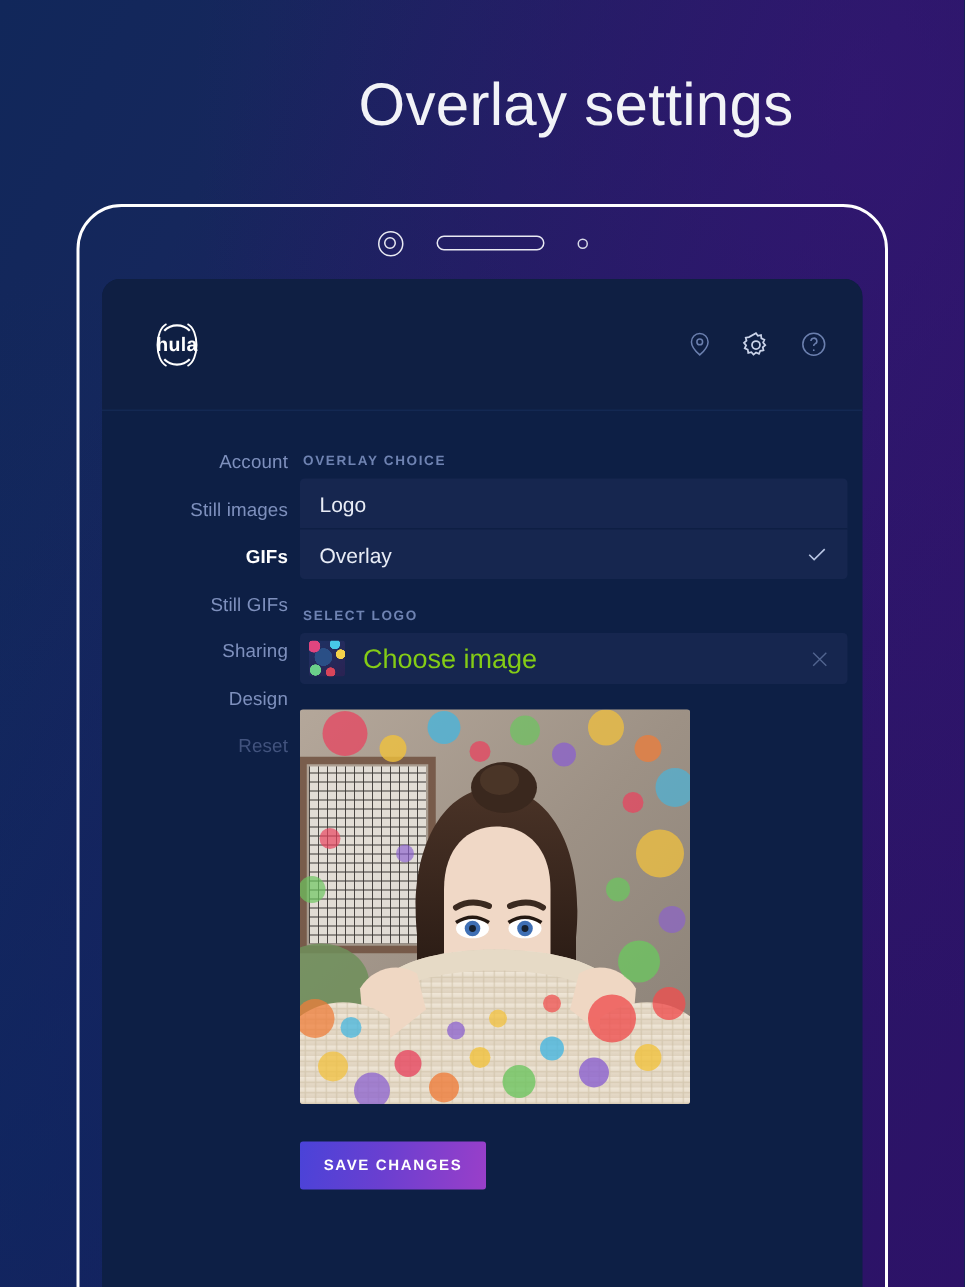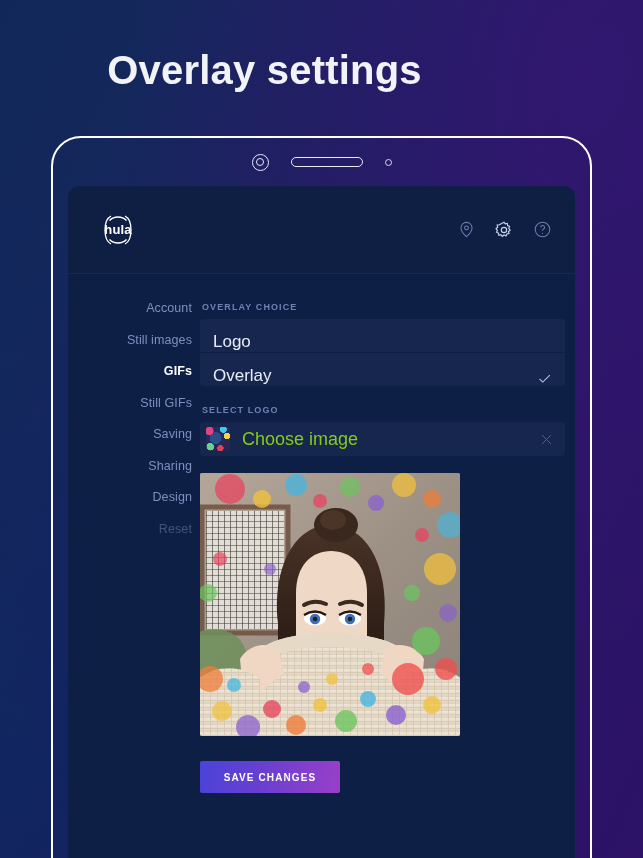--- a/index.html
+++ b/index.html
@@ -38,24 +38,24 @@
       radial-gradient(ellipse at 4% 92%, rgba(10,40,95,.65) 0%, rgba(10,40,95,0) 55%);
     pointer-events:none;
   }
 
   
   .page-title {
     position: absolute;
     top: 46px;
     left: 0;
     width: 529px;
-    text-align: center;
+    text-align: right;
     color: #f2f3f7;
     font-size: 40px;
-    font-weight: 700;
+    font-weight: 400;
     letter-spacing: .2px;
     line-height: 1.2;
     z-index: 5;
   }
 
   
   .tablet {
     position: absolute;
     left: 51px;
     top: 136px;
@@ -190,25 +190,25 @@
 
   .choice-list {
     background: #16264f;
     border-radius: 3px;
     overflow: hidden;
     margin-bottom: 19px;
   }
   .choice-row {
     height: 33px;
     display: flex;
-    align-items: flex-end;
+    align-items: center;
     justify-content: space-between;
     padding: 0 13px;
     color: #e8ecf6;
-    font-size: 17px;
+    font-size: 14px;
   }
   .choice-row + .choice-row { border-top: 1px solid #0e1f44; }
   .check { color: #b9c6e4; display: flex; }
 
   .logo-picker {
     background: #16264f;
     border-radius: 3px;
     height: 34px;
     display: flex;
     align-items: center;
@@ -250,21 +250,21 @@
   }
   .preview svg { display: block; width: 100%; height: 100%; }
 
   
   .save-wrap {
     margin-top: 25px;
     width: 260px;
     display: flex;
   }
   .save-btn {
-    width: 140px;
+    width: 124px;
     height: 32px;
     border: none;
     border-radius: 2px;
     background: linear-gradient(100deg, #4a43d8 0%, #6a3fd0 45%, #9a3fc9 100%);
     color: #ffffff;
     font-family: "Liberation Sans", sans-serif;
     font-size: 10px;
     font-weight: 700;
     letter-spacing: 1.1px;
     cursor: pointer;
@@ -323,21 +323,20 @@
       </div>
     </div>
 
     <div class="app-body">
 
       <nav class="sidebar">
         <div class="nav-item">Account</div>
         <div class="nav-item">Still images</div>
         <div class="nav-item active">GIFs</div>
         <div class="nav-item">Still GIFs</div>
-        <div class="nav-item">Saving</div>
         <div class="nav-item">Sharing</div>
         <div class="nav-item">Design</div>
         <div class="nav-item disabled">Reset</div>
       </nav>
 
       <section class="content">
 
         <div class="section-label">OVERLAY CHOICE</div>
 
         <div class="choice-list">

